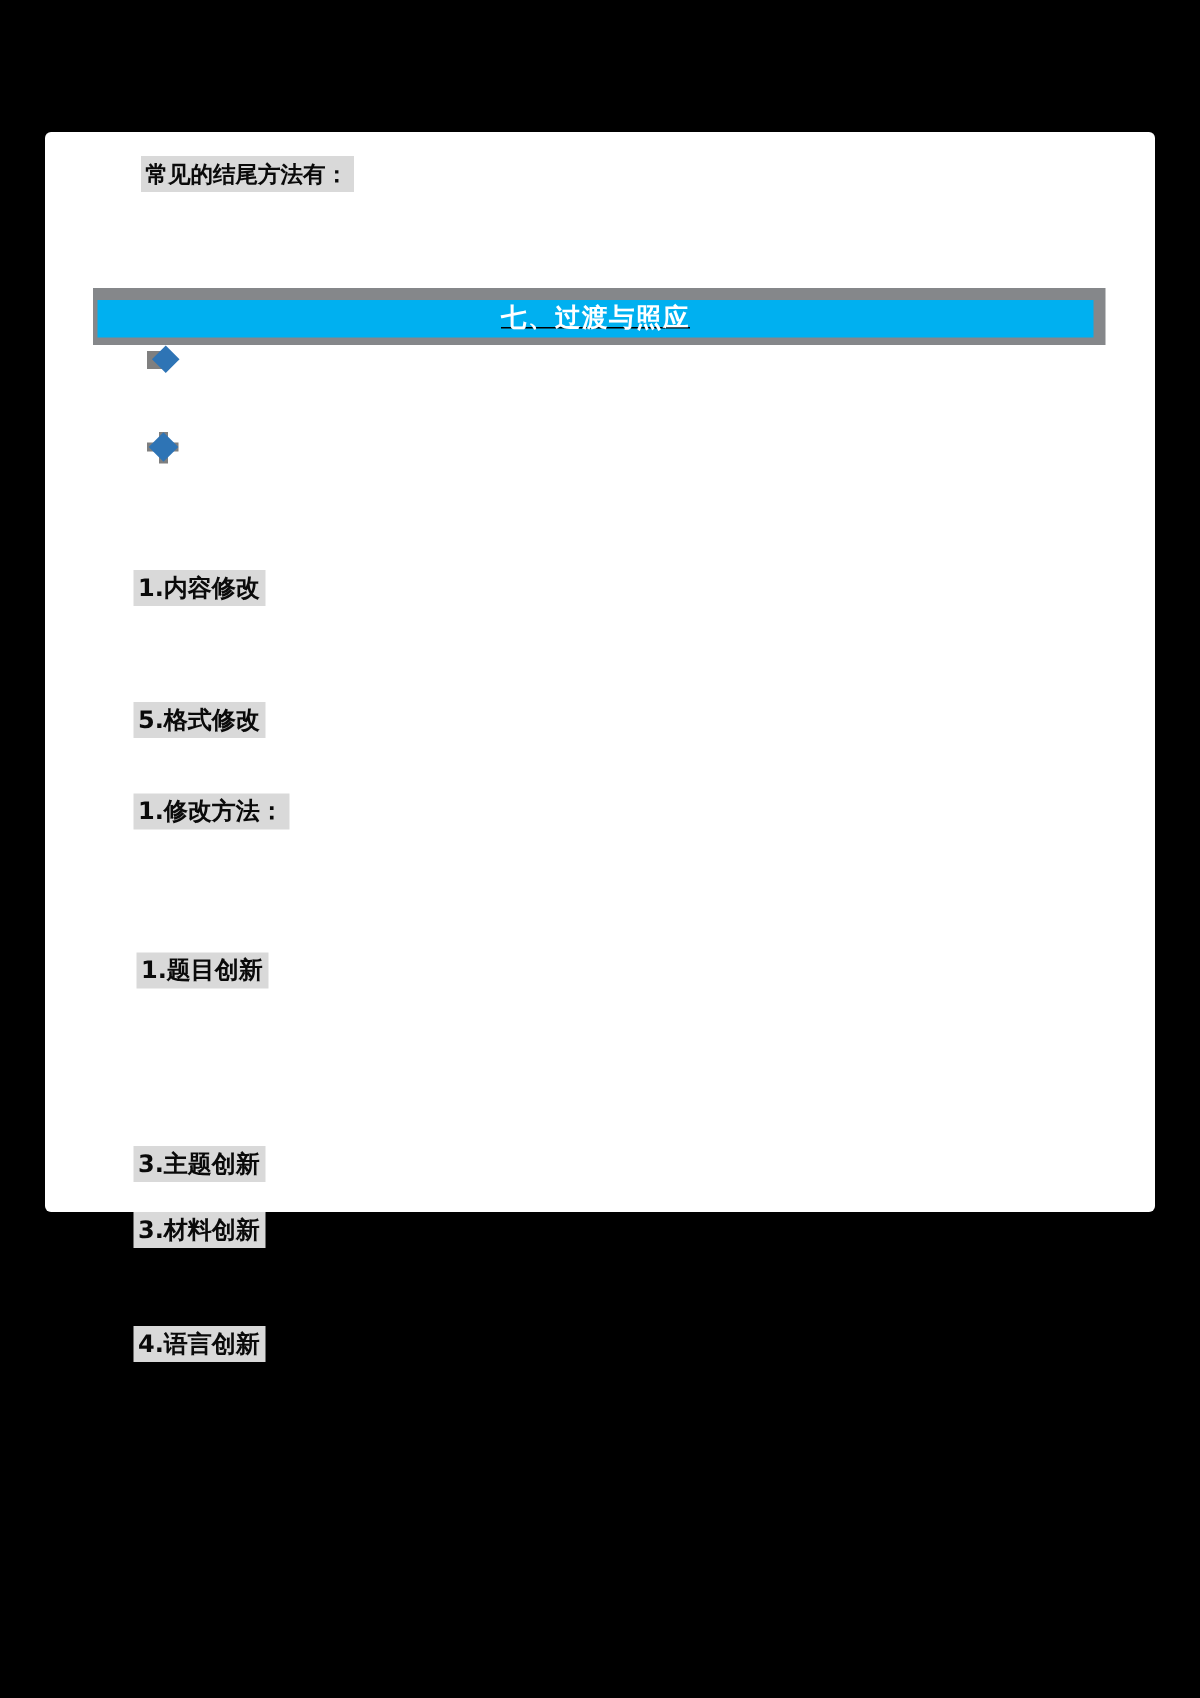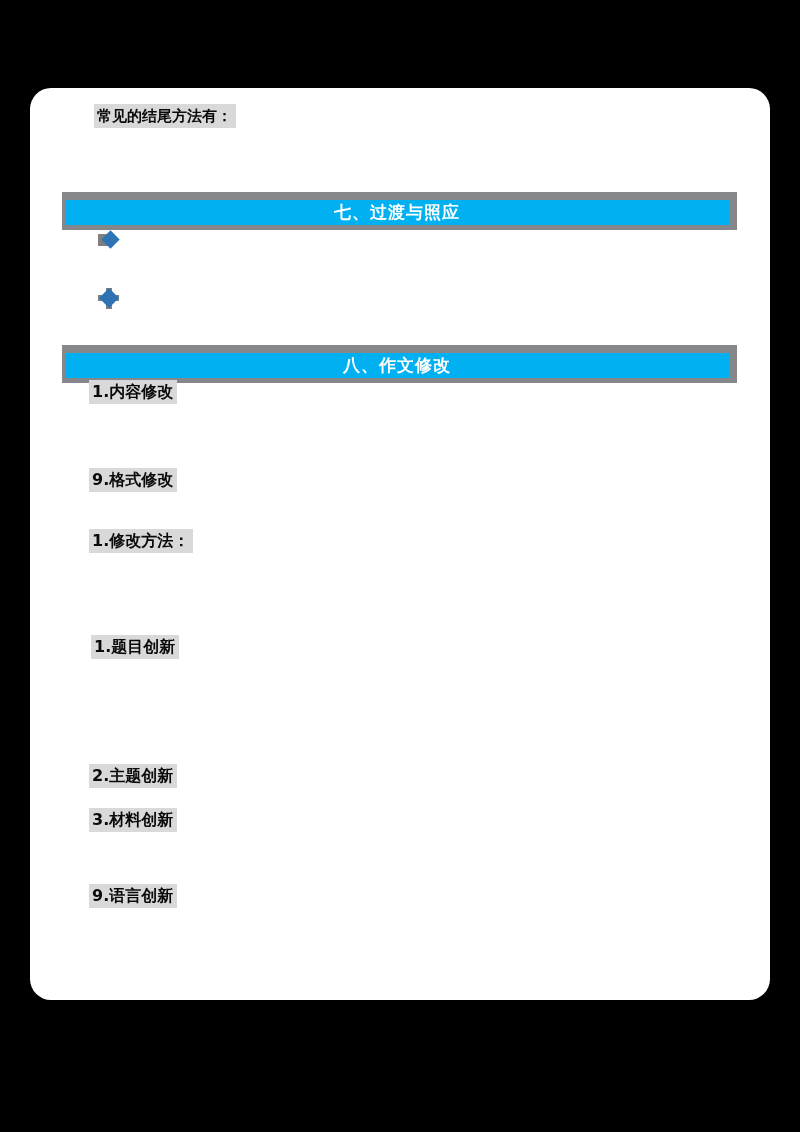--- a/index.html
+++ b/index.html
@@ -17,23 +17,23 @@
   html,body{width:800px;height:1132px;}
   body{
     position:relative;
     background:var(--frame-bg);
     font-family:"DejaVu Sans","Liberation Sans",sans-serif;
     overflow:hidden;
   }
   .page{
     position:absolute;
     left:30px; top:88px;
-    width:740px; height:912px;
+    width:740px; height:720px;
     background:var(--page-bg);
-    border-radius:21px;
+    border-radius:4px;
   }
   .hl-label{
     position:absolute;
     display:inline-block;
     background:var(--highlight);
     color:var(--label-text);
     font-weight:bold;
     font-size:16px;
     line-height:22px;
     padding:1px 4px 1px 3px;
@@ -66,47 +66,44 @@
   .bullet-cross .b-h{left:0;top:7px;width:21px;height:6px;background:var(--bullet-gray);}
   .bullet-cross .b-diamond{left:4px;top:3px;width:14px;height:14px;transform:rotate(45deg);background:var(--bullet-blue);}
 </style>
 </head>
 <body>
 
 <div class="page">
 
   <span class="hl-label small" style="left:64px; top:16px;">常见的结尾方法有：</span>
 
-  <div class="banner" style="top:104px;">
+  <div class="banner" style="top:104px;text-decoration:underline;">
     <div class="banner-inner">七、过渡与照应</div>
   </div>
 
   <span class="bullet bullet-arrow" style="left:68px; top:141px;">
     <span class="part b-gray"></span>
     <span class="part b-diamond"></span>
   </span>
 
   <span class="bullet bullet-cross" style="left:68px; top:200px;">
     <span class="part b-v"></span>
     <span class="part b-h"></span>
     <span class="part b-diamond"></span>
   </span>
 
-  <div class="banner" style="top:257px;">
-    <div class="banner-inner">八、作文修改</div>
-  </div>
 
   <span class="hl-label" style="left:59px; top:292px;">1.内容修改</span>
 
-  <span class="hl-label" style="left:59px; top:380px;">9.格式修改</span>
+  <span class="hl-label" style="left:59px; top:380px;">5.格式修改</span>
 
   <span class="hl-label" style="left:59px; top:441px;">1.修改方法：</span>
 
 
   <span class="hl-label" style="left:61px; top:547px;">1.题目创新</span>
 
-  <span class="hl-label" style="left:59px; top:676px;">2.主题创新</span>
+  <span class="hl-label" style="left:59px; top:676px;">3.主题创新</span>
 
   <span class="hl-label" style="left:59px; top:720px;">3.材料创新</span>
 
-  <span class="hl-label" style="left:59px; top:796px;">9.语言创新</span>
+  <span class="hl-label" style="left:59px; top:796px;">4.语言创新</span>
 
 </div>
 
 </body></html>

